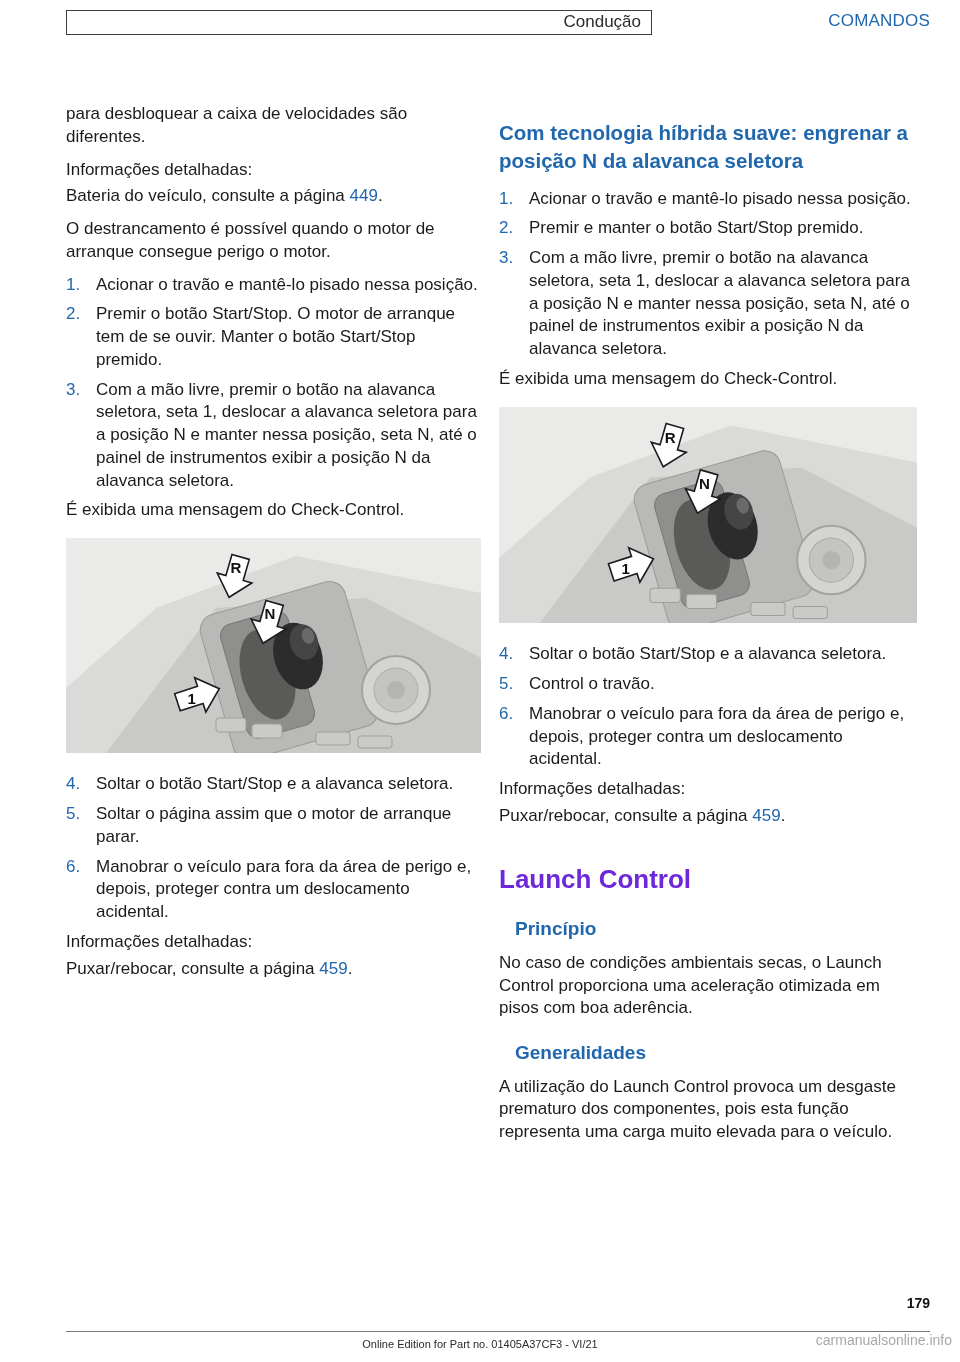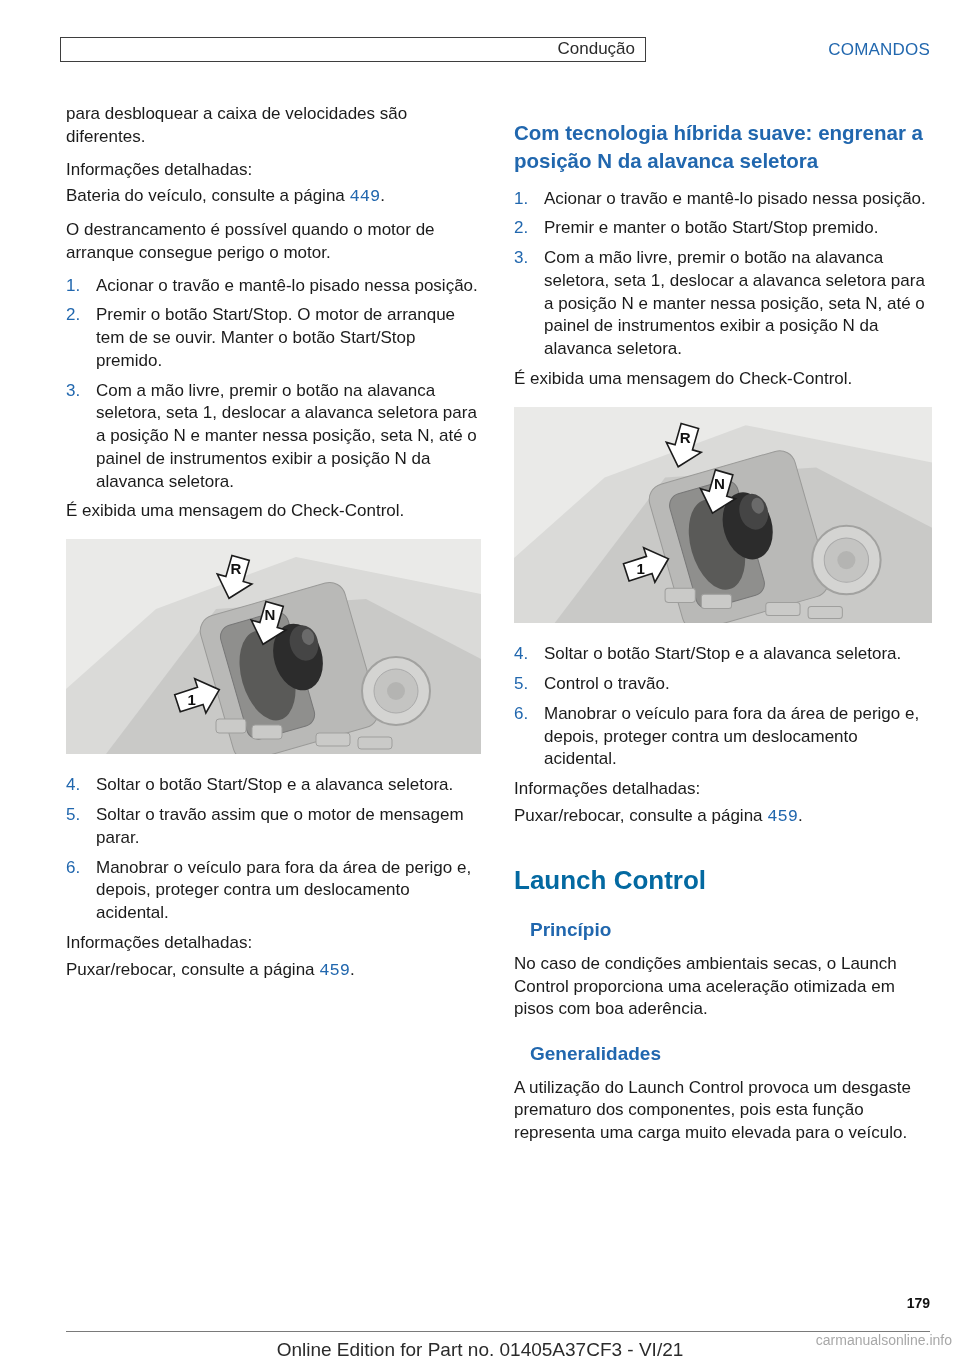--- a/index.html
+++ b/index.html
@@ -5,61 +5,61 @@
   * { margin:0; padding:0; box-sizing:border-box; }
   html,body { background:#ffffff; }
   body {
     width:960px; height:1362px; position:relative; overflow:hidden;
     font-family:"Liberation Sans", sans-serif;
     font-size:17px; line-height:1.34; color:#1b1b1b;
   }
   .page { position:absolute; inset:0; }
 
   
-  .header { position:absolute; top:10px; left:60px; right:30px; height:52px; display:flex; align-items:flex-end; }
+  .header { position:absolute; top:10px; left:66px; right:30px; height:52px; display:flex; align-items:flex-start; }
   .header-box {
     width:586px; border:1px solid #3e3e3e; display:flex; align-items:center;
     justify-content:flex-end; padding-right:10px; color:#2b2b2b;
   }
   .header-bar { width:5px; background:#2167ae; margin-left:3px; }
   .header-chapter {
     flex:1; display:flex; align-items:center; justify-content:flex-end;
     color:#2167ae; font-weight:normal; letter-spacing:0.2px;
   }
 
   
-  .content { position:absolute; top:103px; left:66px; width:866px; display:flex; gap:33px; }
+  .content { position:absolute; top:103px; left:66px; width:866px; display:flex; gap:18px; }
   .col-left  { width:415px; }
   .col-right { width:418px; }
 
   .body-text { margin:0 0 10px; }
   .body-text.tight { margin-bottom:4px; }
 
   .section-heading {
     color:#2167ae; font-size:20.5px; font-weight:bold; line-height:1.38;
     margin:26px 0 12px;
   }
-  .launch-title { color:#0369a1; font-size:26px; font-weight:bold; margin:34px 0 16px; }
+  .launch-title { color:#6d28d9; font-size:26px; font-weight:bold; margin:34px 0 16px; }
   .sub-heading  { color:#2167ae; font-size:19px; font-weight:bold; margin:20px 16px 10px; }
 
   .steps { margin:2px 0 6px; }
   .step { display:flex; margin-bottom:7px; }
   .step-num { flex:0 0 30px; width:30px; color:#2167ae; }
   .step-text { flex:1; }
 
-  .page-link { color:#2167ae; text-decoration:none; cursor:pointer;font-family:Liberation Mono, monospace; }
+  .page-link { color:#2167ae; text-decoration:none; cursor:pointer; }
 
   .illustration { margin:16px 0 20px; }
   .illustration svg { display:block; width:100%; height:auto; background:#eaeae8; }
   svg text { font-family:"Liberation Sans", sans-serif; }
 
   
   .page-number { position:absolute; top:1294px; right:30px; font-size:14px; font-weight:bold; color:#111; }
   .footer-line { position:absolute; top:1331px; left:66px; right:30px; border-top:1px solid #7a7a7a; }
-  .edition-line { position:absolute; top:1337px; left:0; width:960px; text-align:center; font-size:19px; color:#2b2b2b; }
+  .edition-line { position:absolute; top:1337px; left:0; width:960px; text-align:center; font-size:11px; color:#2b2b2b; }
   .watermark {
     position:absolute; top:1331px; right:8px; font-size:14px; color:#a8a8a8;
   }
 </style>
 </head>
 <body>
 
 <div class="page">
 
   <header class="header">
@@ -138,21 +138,21 @@
         </svg>
       </figure>
 
       <div class="steps">
         <div class="step">
           <span class="step-num">4.</span>
           <span class="step-text">Soltar o botão Start/Stop e a alavanca seletora.</span>
         </div>
         <div class="step">
           <span class="step-num">5.</span>
-          <span class="step-text">Soltar o travão assim que o motor de mensagem parar.</span>
+          <span class="step-text">Soltar o página assim que o motor de arranque parar.</span>
         </div>
         <div class="step">
           <span class="step-num">6.</span>
           <span class="step-text">Manobrar o veículo para fora da área de perigo e, depois, proteger contra um deslocamento acidental.</span>
         </div>
       </div>
 
       <p class="body-text tight">Informações detalhadas:</p>
       <p class="body-text">
         <span>Puxar/rebocar, consulte a página</span>

